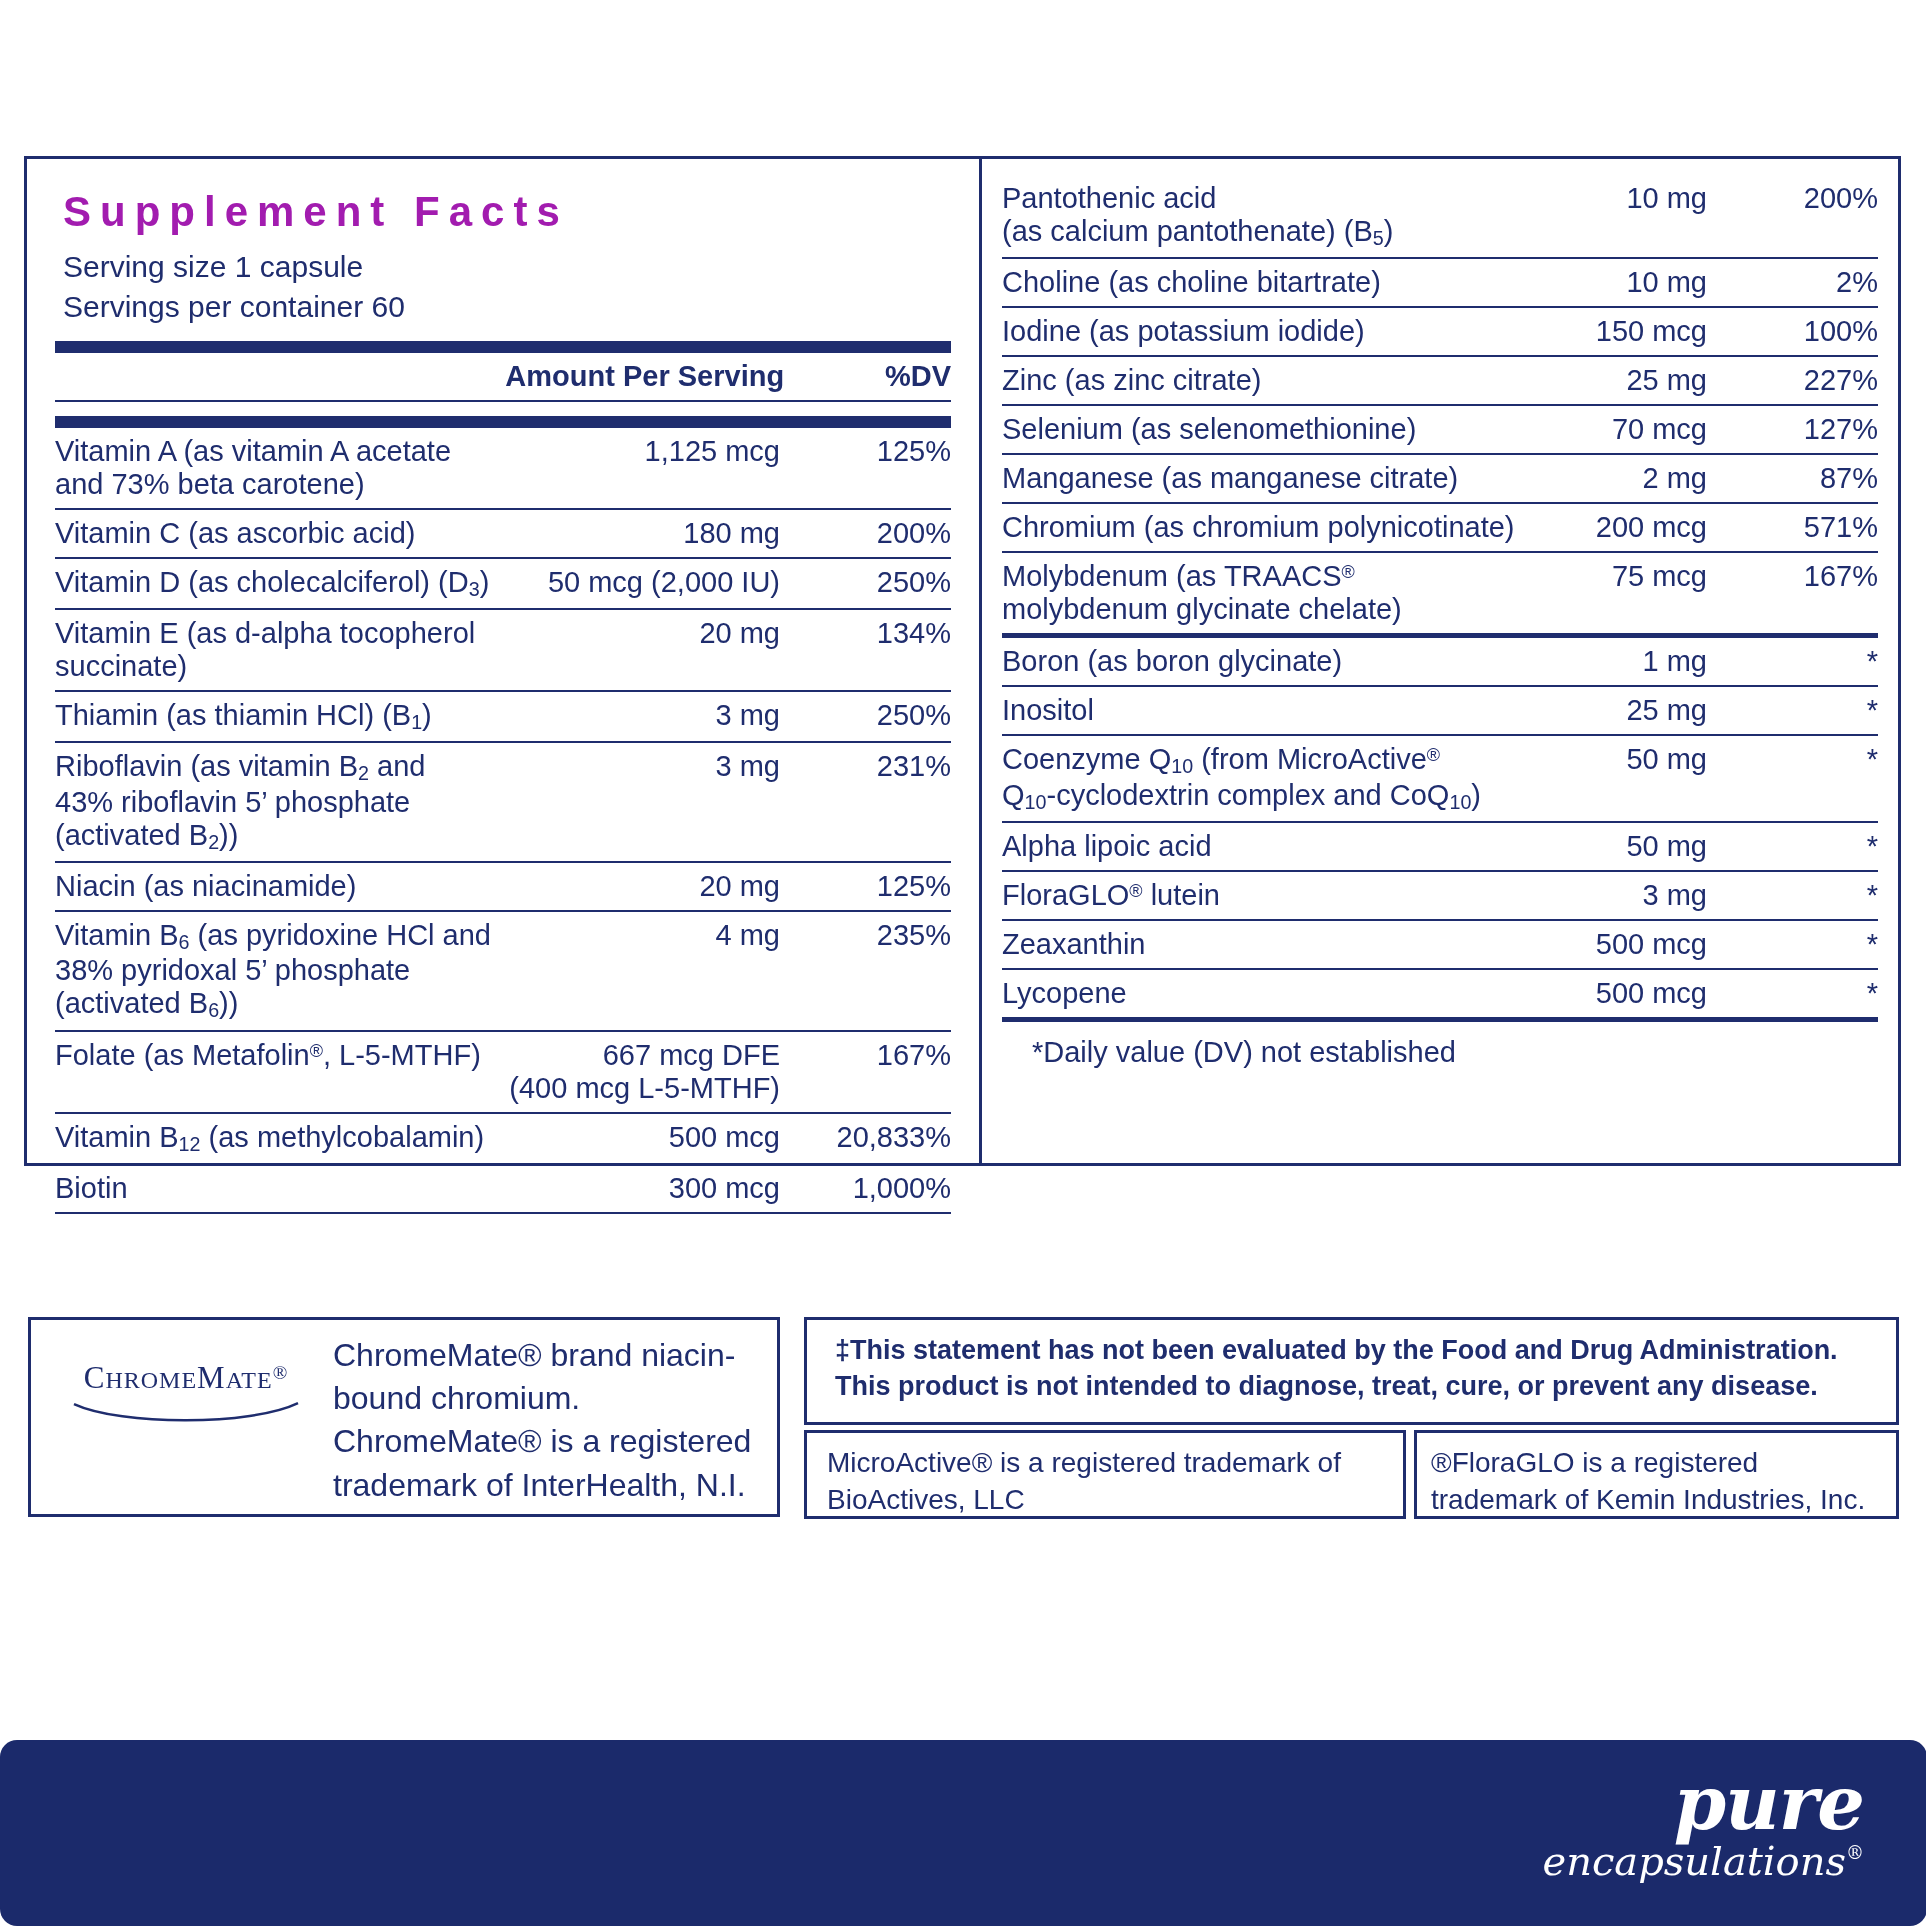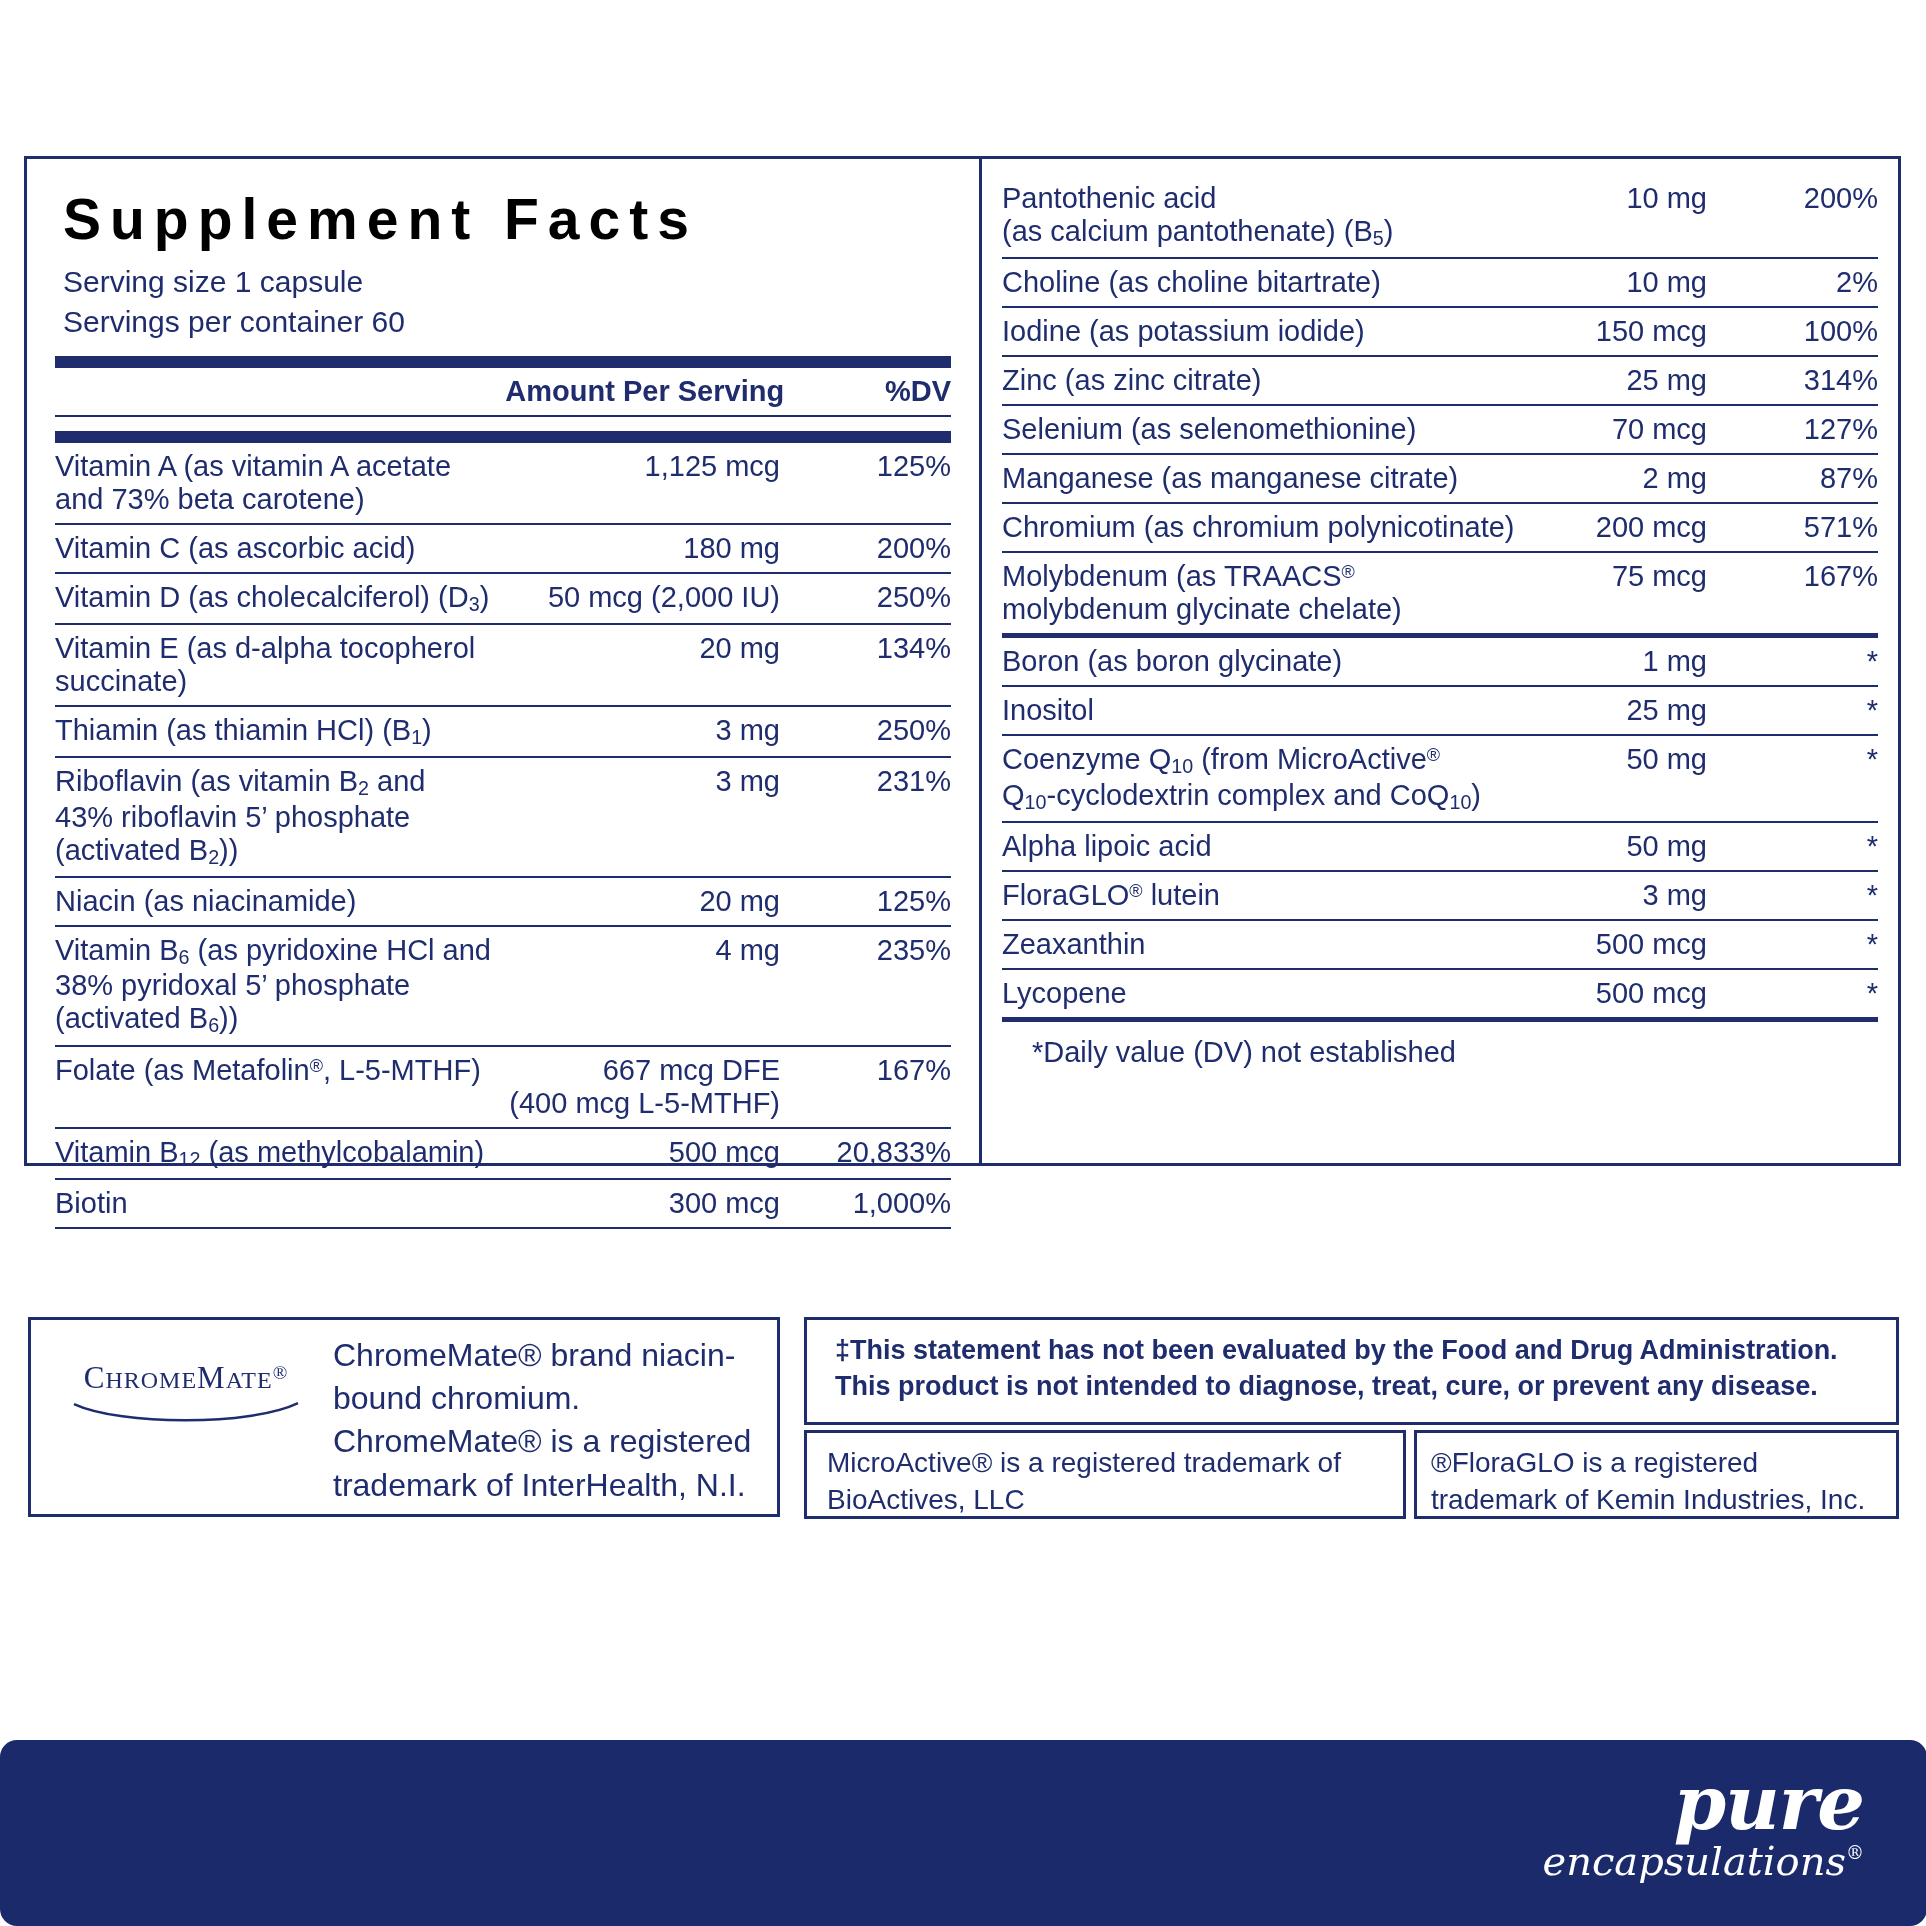--- a/index.html
+++ b/index.html
@@ -46,24 +46,24 @@
     position: relative;
   }
   .col-right {
     flex: 1;
     box-sizing: border-box;
     padding: 16px 20px 0 20px;
     position: relative;
   }
 
   .title {
-    font-size: 57px;
+    font-size: 42px;
     font-weight: bold;
     letter-spacing: 9px;
-    color: #000000;
+    color: #a21caf;
     line-height: 1.0;
     margin: 12px 0 14px 8px;
     white-space: nowrap;
   }
   .serving-line {
     font-size: 30px;
     line-height: 1.33;
     margin-left: 8px;
     color: #1f2d6e;
   }
@@ -327,21 +327,21 @@
             <td class="dv">2%</td>
           </tr>
           <tr>
             <td class="name">Iodine (as potassium iodide)</td>
             <td class="amt">150 mcg</td>
             <td class="dv">100%</td>
           </tr>
           <tr>
             <td class="name">Zinc (as zinc citrate)</td>
             <td class="amt">25 mg</td>
-            <td class="dv">314%</td>
+            <td class="dv">227%</td>
           </tr>
           <tr>
             <td class="name">Selenium (as selenomethionine)</td>
             <td class="amt">70 mcg</td>
             <td class="dv">127%</td>
           </tr>
           <tr>
             <td class="name">Manganese (as manganese citrate)</td>
             <td class="amt">2 mg</td>
             <td class="dv">87%</td>

